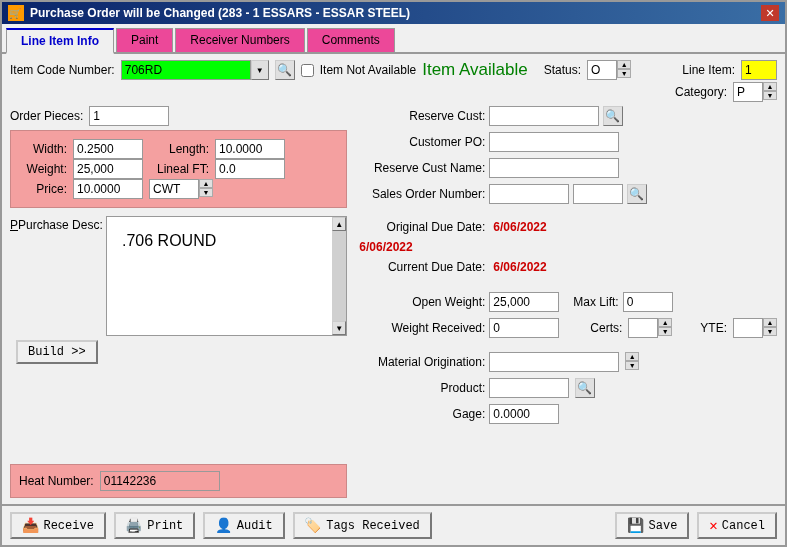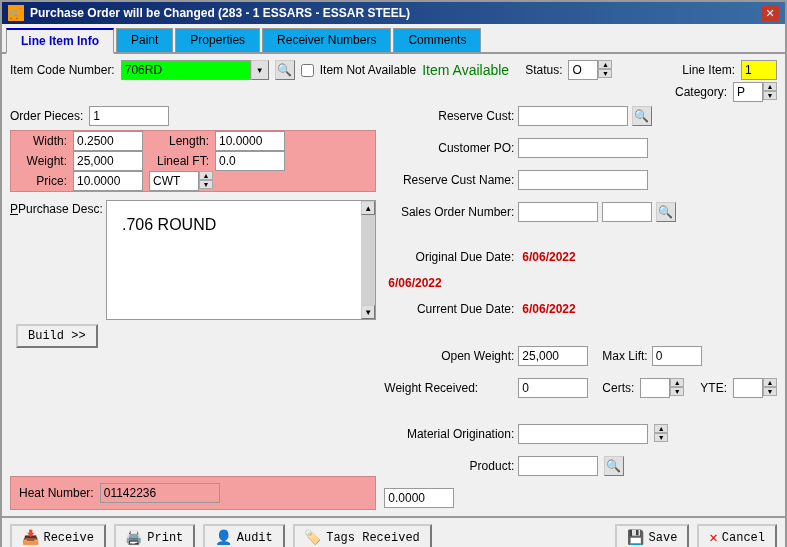--- a/index.html
+++ b/index.html
@@ -64,21 +64,21 @@
       border-bottom: 2px solid #999;
       padding-top: 4px;
       padding-left: 4px;
     }
     
     .tab {
       padding: 4px 14px;
       border: 1px solid #999;
       border-bottom: none;
       cursor: pointer;
-      background: #0ea5e9;
+      background: #ec4899;
       margin-right: 2px;
       font-size: 12px;
     }
     
     .tab.active {
       background: #f0f0f0;
       border-bottom: 2px solid #f0f0f0;
       margin-bottom: -2px;
       font-weight: bold;
       color: #0000cc;
@@ -173,21 +173,21 @@
       width: 400px;
       display: flex;
       flex-direction: column;
       gap: 4px;
     }
     
     .right-panel {
       flex: 1;
       display: flex;
       flex-direction: column;
-      gap: 10px;
+      gap: 4px;
     }
     
     .field-row {
       display: flex;
       align-items: center;
       gap: 4px;
       margin-bottom: 2px;
     }
     
     .field-label {
@@ -203,21 +203,21 @@
       cursor: pointer;
       display: flex;
       align-items: center;
       justify-content: center;
       font-size: 12px;
     }
     
     .pink-box {
       background: #f4a0a0;
       border: 1px solid #cc8888;
-      padding: 0 6px;
+      padding: 8px 6px;
     }
     
     .text-area-container {
       border: 1px solid #999;
       background: white;
       flex: 1;
       position: relative;
       overflow: hidden;
     }
     
@@ -291,44 +291,41 @@
     </div>
     <button class="title-close">✕</button>
   </div>
 
   <div class="tabs">
     <div class="tab active">
       <span>Line Item Info</span>
     </div>
     <div class="tab">
       <span>Paint</span>
-    </div>
-    <div class="tab">
-      <span>Properties</span>
     </div>
     <div class="tab">
       <span>Receiver Numbers</span>
     </div>
     <div class="tab">
       <span>Comments</span>
     </div>
   </div>
 
   <div class="content">
 
     <div class="row">
       <label class="field-label">Item Code Number:</label>
       <div class="combo-container">
         <input type="text" class="combo-input input-green" style="width: 130px;" value="706RD">
         <div class="combo-arrow">▼</div>
       </div>
       <div class="search-btn">🔍</div>
       <input type="checkbox" style="">
       <label>Item Not Available</label>
-      <span style="color:green; font-size:14px;">Item Available</span>
+      <span style="color:green; font-size:17px;">Item Available</span>
       <label style="margin-left:10px;">Status:</label>
       <div class="combo-container">
         <input type="text" class="combo-input" style="width: 30px;" value="O">
         <div style="display:flex; flex-direction:column; height:20px;">
           <button class="spinner-btn">▲</button>
           <button class="spinner-btn">▼</button>
         </div>
       </div>
       <div style="margin-left:auto; display:flex; align-items:center; gap:6px;">
         <label>Line Item:</label>
@@ -455,31 +452,31 @@
         <div style="height:8px;"></div>
 
         <div class="field-row">
           <label style="width:130px; text-align:right;">Open Weight:</label>
           <input type="text" style="width: 70px;" value="25,000">
           <label style="margin-left:10px;">Max Lift:</label>
           <input type="text" style="width: 50px;" value="0">
         </div>
 
         <div class="field-row">
-          <label style="width:130px; ">Weight Received:</label>
+          <label style="width:130px; text-align:right;">Weight Received:</label>
           <input type="text" style="width: 70px;" value="0">
-          <label style="margin-left:10px;">Certs:</label>
+          <label style="margin-left:27px;">Certs:</label>
           <div class="combo-container" style="margin-left:2px;">
             <input type="text" class="combo-input" style="width: 30px;">
             <div style="display:flex; flex-direction:column; height:20px;">
               <button class="spinner-btn">▲</button>
               <button class="spinner-btn">▼</button>
             </div>
           </div>
-          <label style="margin-left:12px;">YTE:</label>
+          <label style="margin-left:24px;">YTE:</label>
           <div class="combo-container" style="margin-left:2px;">
             <input type="text" class="combo-input" style="width: 30px;">
             <div style="display:flex; flex-direction:column; height:20px;">
               <button class="spinner-btn">▲</button>
               <button class="spinner-btn">▼</button>
             </div>
           </div>
         </div>
 
         <div style="height:4px;"></div>
@@ -493,20 +490,21 @@
           </div>
         </div>
 
         <div class="field-row">
           <label style="width:130px; text-align:right;">Product:</label>
           <input type="text" style="width: 80px;">
           <div class="search-btn" style="margin-left:2px;">🔍</div>
         </div>
 
         <div class="field-row">
+          <label style="width:130px; text-align:right;">Gage:</label>
           <input type="text" style="width: 70px;" value="0.0000">
         </div>
 
       </div>
     </div>
   </div>
 
   <div class="footer">
     <button class="btn">
       <span style="font-size:14px;">📥</span>

